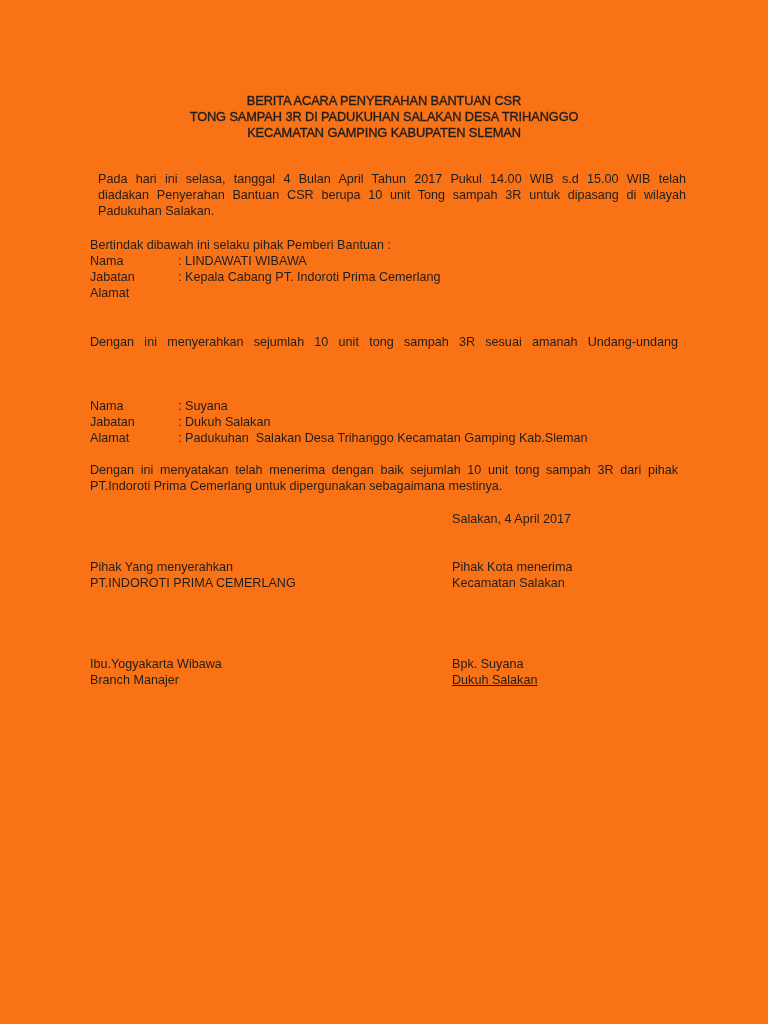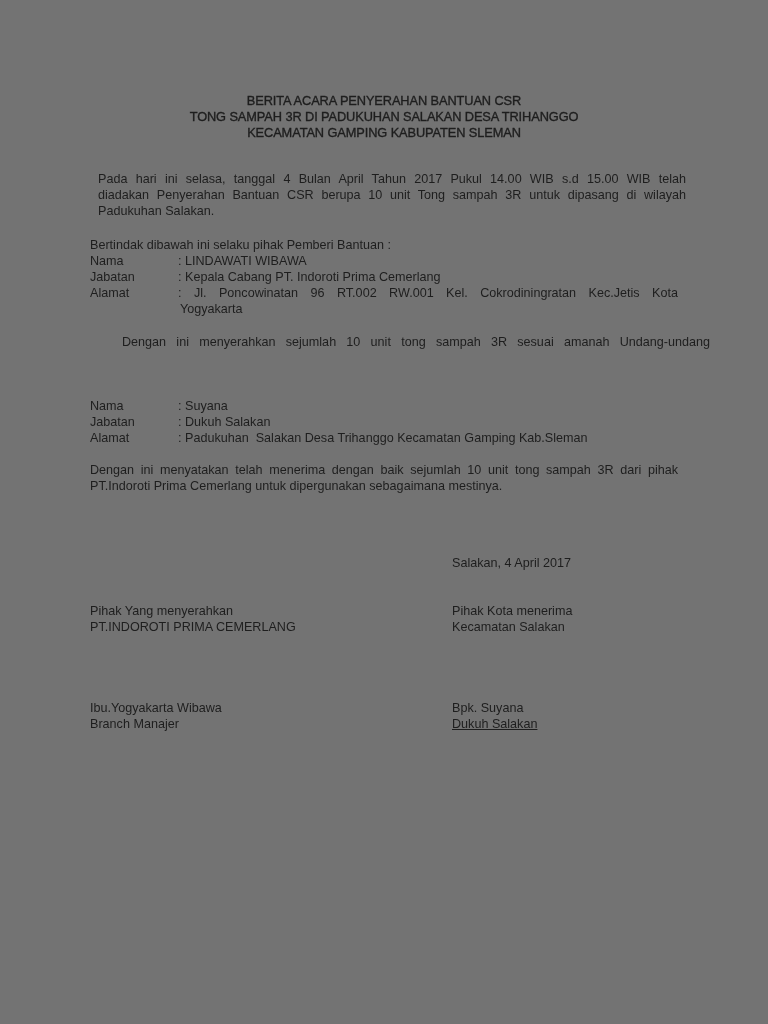--- a/index.html
+++ b/index.html
@@ -14,21 +14,21 @@
       overflow: hidden;
       font-family: "Liberation Sans", "DejaVu Sans", sans-serif;
       color: #1e1e1e;
       font-size: 12.6px;
       line-height: 16px;
     }
     .page {
       position: absolute;
       left: 0; top: 0;
       width: 768px; height: 1024px;
-      background: #737373;
+      background: #f97316;
     }
     .title-block {
       position: absolute;
       top: 93px;
       left: 0;
       width: 768px;
       text-align: center;
       font-weight: 400;
       font-size: 12.8px;
       line-height: 16px;
@@ -70,21 +70,20 @@
       top: 0;
       white-space: nowrap;
     }
     .field-value.wide {
       width: 500px;
       white-space: normal;
     }
     .sig {
       position: absolute;
       white-space: nowrap;
-      margin-top: 44px;
     }
   </style>
 </head>
 <body>
 
 <div class="page">
 
   <div class="title-block">
     <span class="title-line">BERITA ACARA PENYERAHAN BANTUAN CSR</span>
     <span class="title-line">TONG SAMPAH 3R DI PADUKUHAN SALAKAN DESA TRIHANGGO</span>
@@ -102,27 +101,23 @@
   <div class="field-row" style="top:253px;">
     <span class="field-label">Nama</span>
     <span class="field-value">: LINDAWATI WIBAWA</span>
   </div>
   <div class="field-row" style="top:269px;">
     <span class="field-label">Jabatan</span>
     <span class="field-value">: Kepala Cabang PT. Indoroti Prima Cemerlang</span>
   </div>
   <div class="field-row" style="top:285px; height:32px;">
     <span class="field-label">Alamat</span>
-    <span class="field-value wide">
-      <span class="justify-line" style="white-space:pre;">:  Jl.  Poncowinatan  96  RT.002  RW.001  Kel.  Cokrodiningratan  Kec.Jetis  Kota</span>
-      <span class="last-line" style="padding-left:2px;">Yogyakarta</span>
-    </span>
   </div>
 
-  <div class="para" style="top:334px;margin-left:32px;">
+  <div class="para" style="top:334px;">
     <span class="justify-line">Dengan ini menyerahkan sejumlah 10 unit tong sampah 3R sesuai amanah Undang-undang</span>
   </div>
 
   <div class="field-row" style="top:398px;">
     <span class="field-label">Nama</span>
     <span class="field-value">: Suyana</span>
   </div>
   <div class="field-row" style="top:414px;">
     <span class="field-label">Jabatan</span>
     <span class="field-value">: Dukuh Salakan</span>

